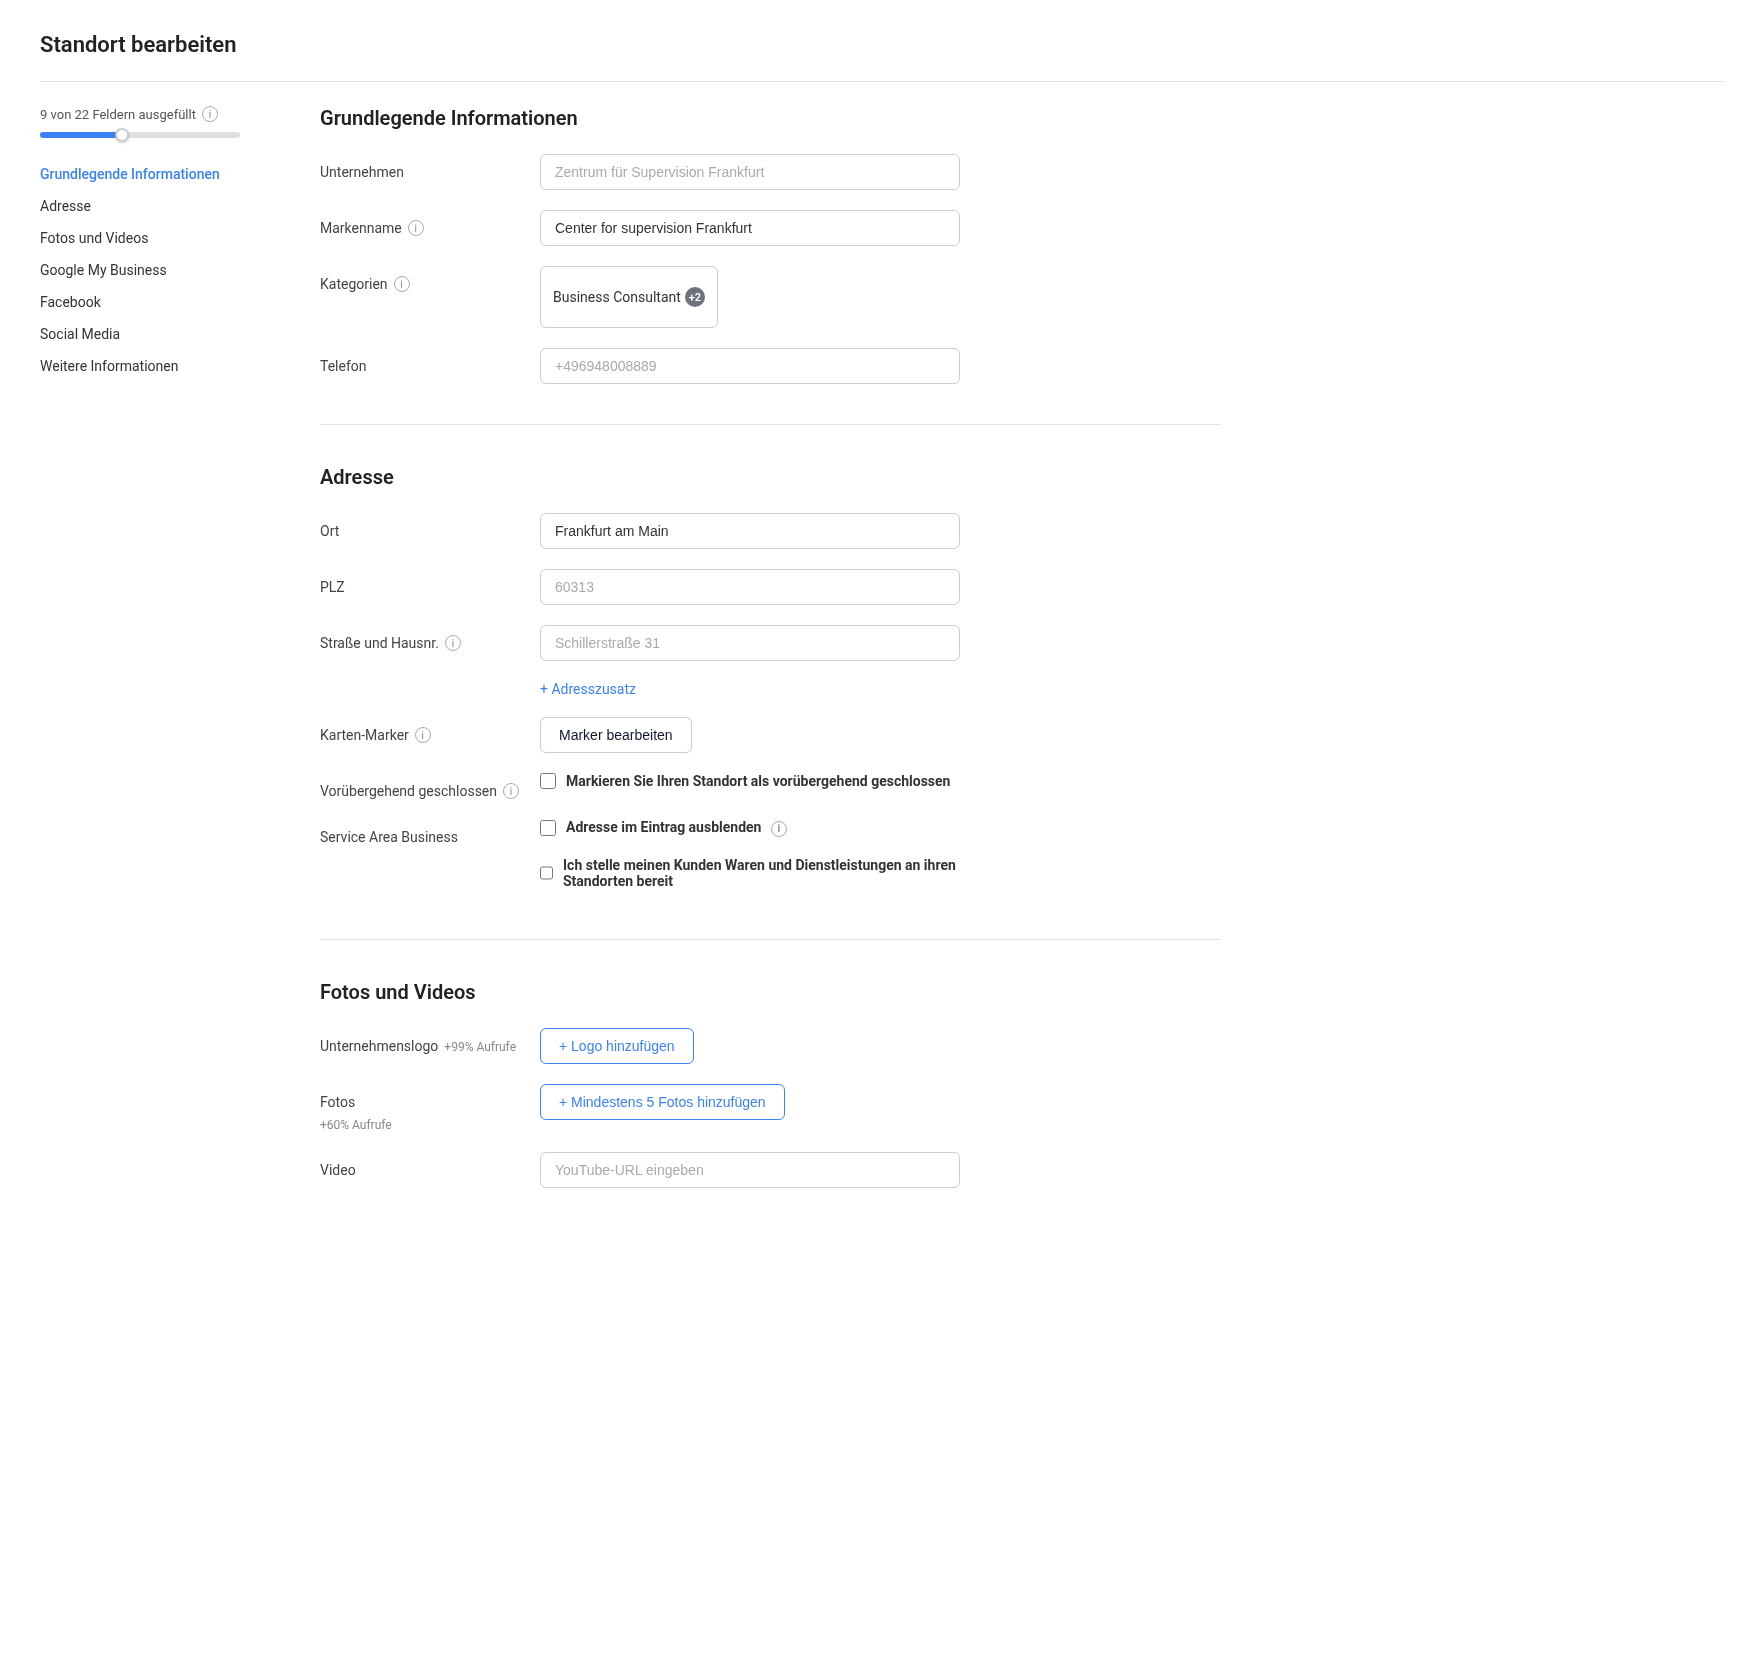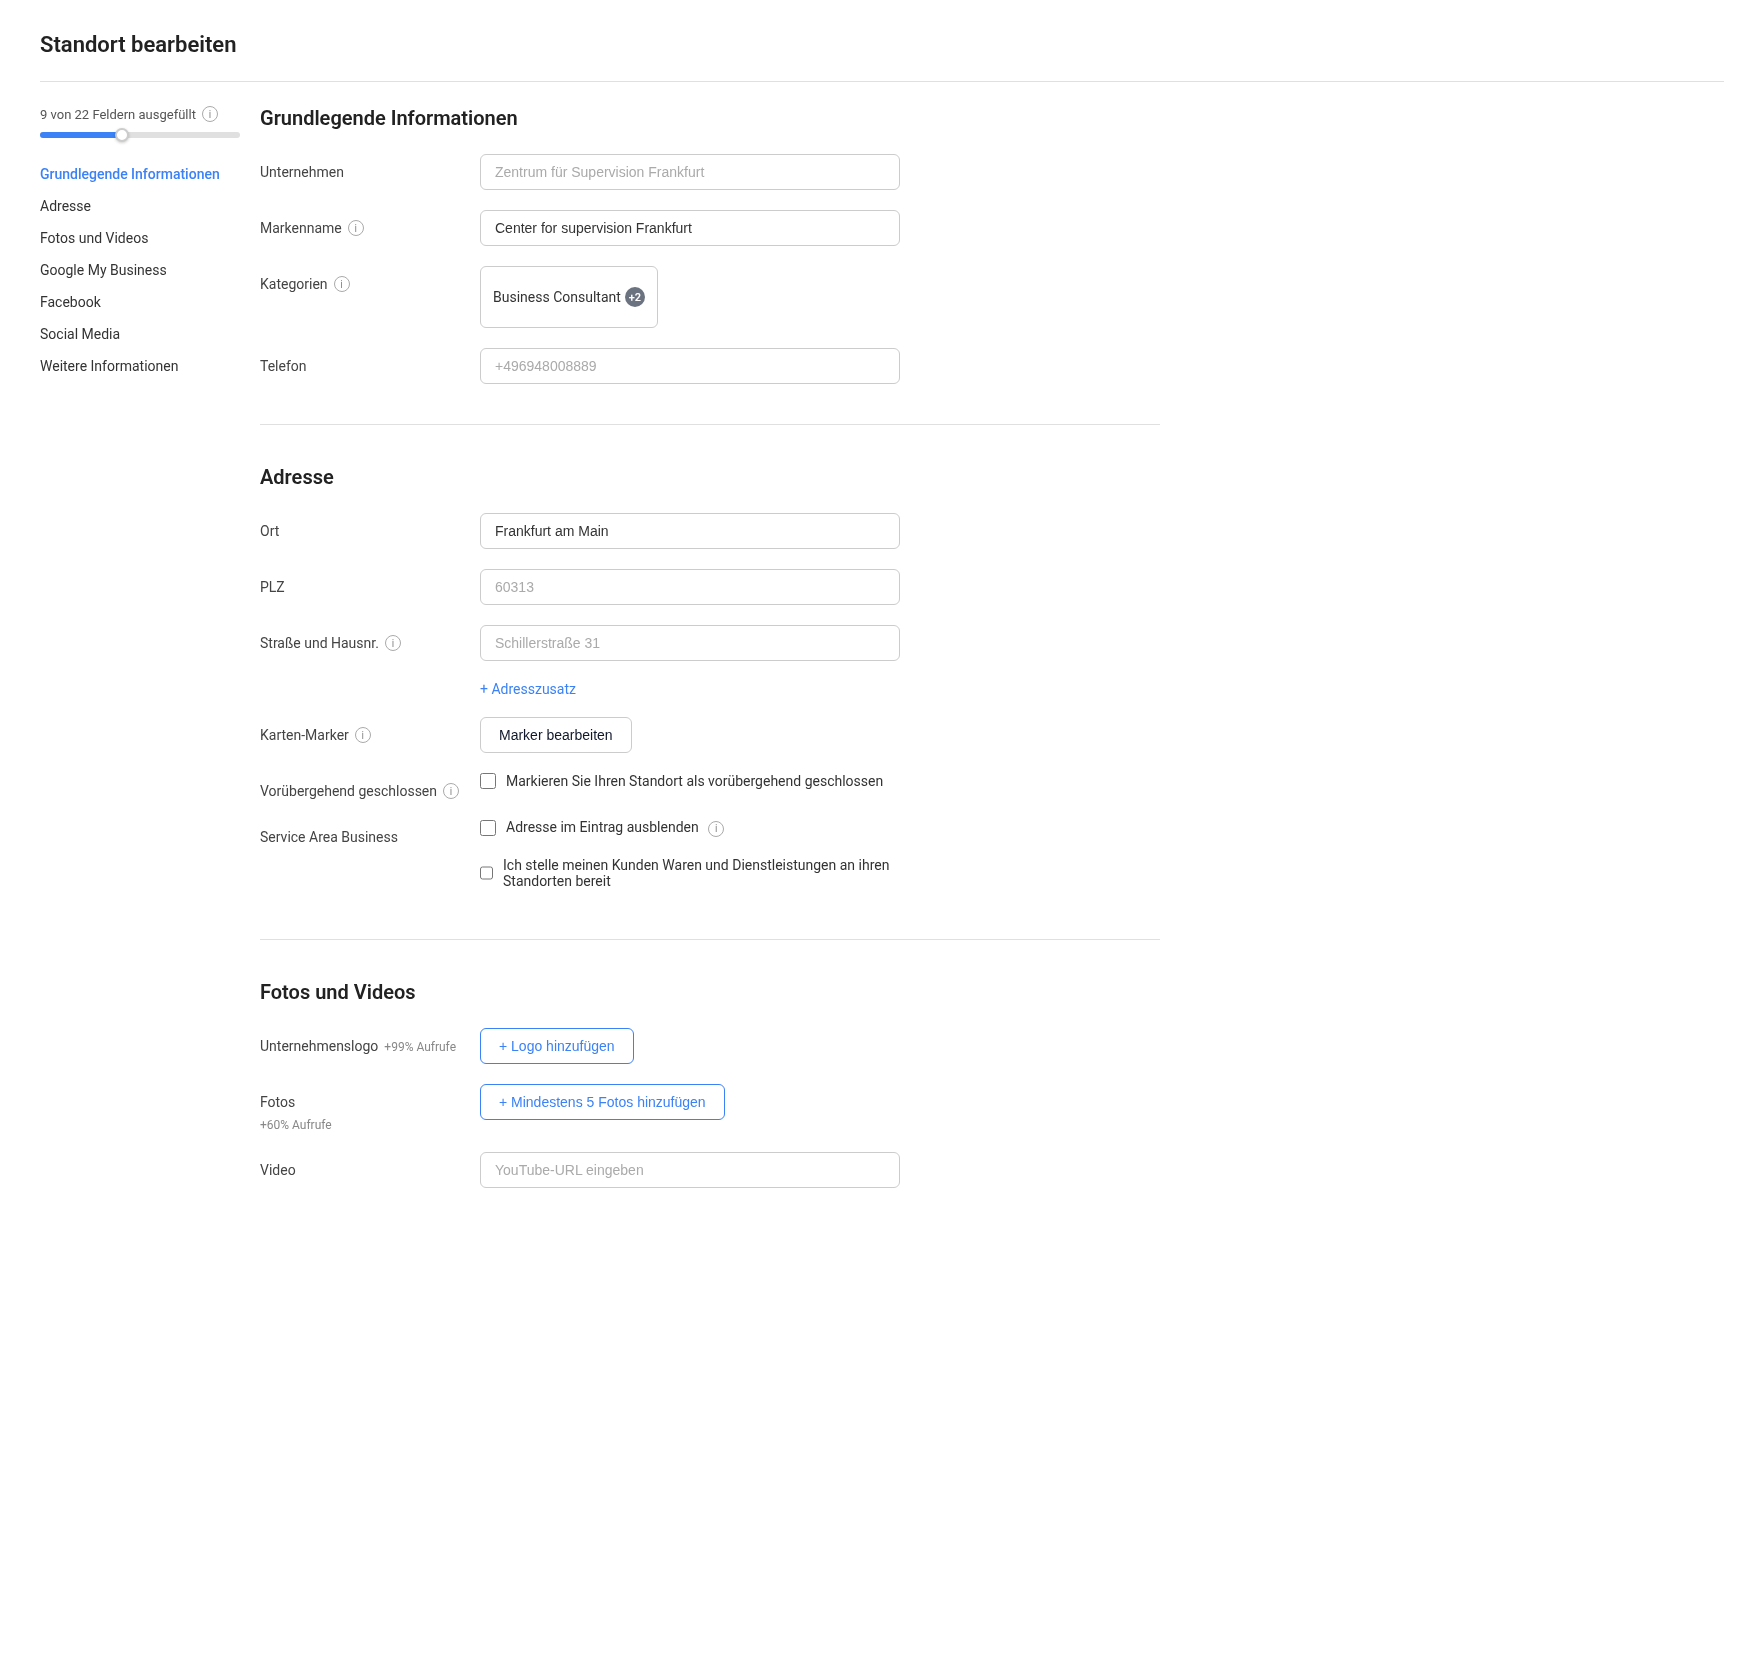--- a/index.html
+++ b/index.html
@@ -26,20 +26,21 @@
       color: #222;
       margin-bottom: 24px;
     }
     .divider {
       border: none;
       border-top: 1px solid #e0e0e0;
       margin-bottom: 24px;
     }
     .main-layout {
       display: flex;
+      gap: 60px;
     }
     
     .sidebar {
       width: 220px;
       flex-shrink: 0;
     }
     .progress-info {
       display: flex;
       align-items: center;
       gap: 6px;
@@ -220,20 +221,21 @@
       margin-bottom: 10px;
     }
     .checkbox-row input[type="checkbox"] {
       width: 16px;
       height: 16px;
       cursor: pointer;
     }
     .checkbox-label {
       font-size: 14px;
       color: #333;
+      font-weight: bold;
     }
     .checkbox-group-content {
       display: flex;
       flex-direction: column;
       gap: 10px;
     }
     .sub-label {
       font-size: 12px;
       color: #888;
       margin-top: 2px;

